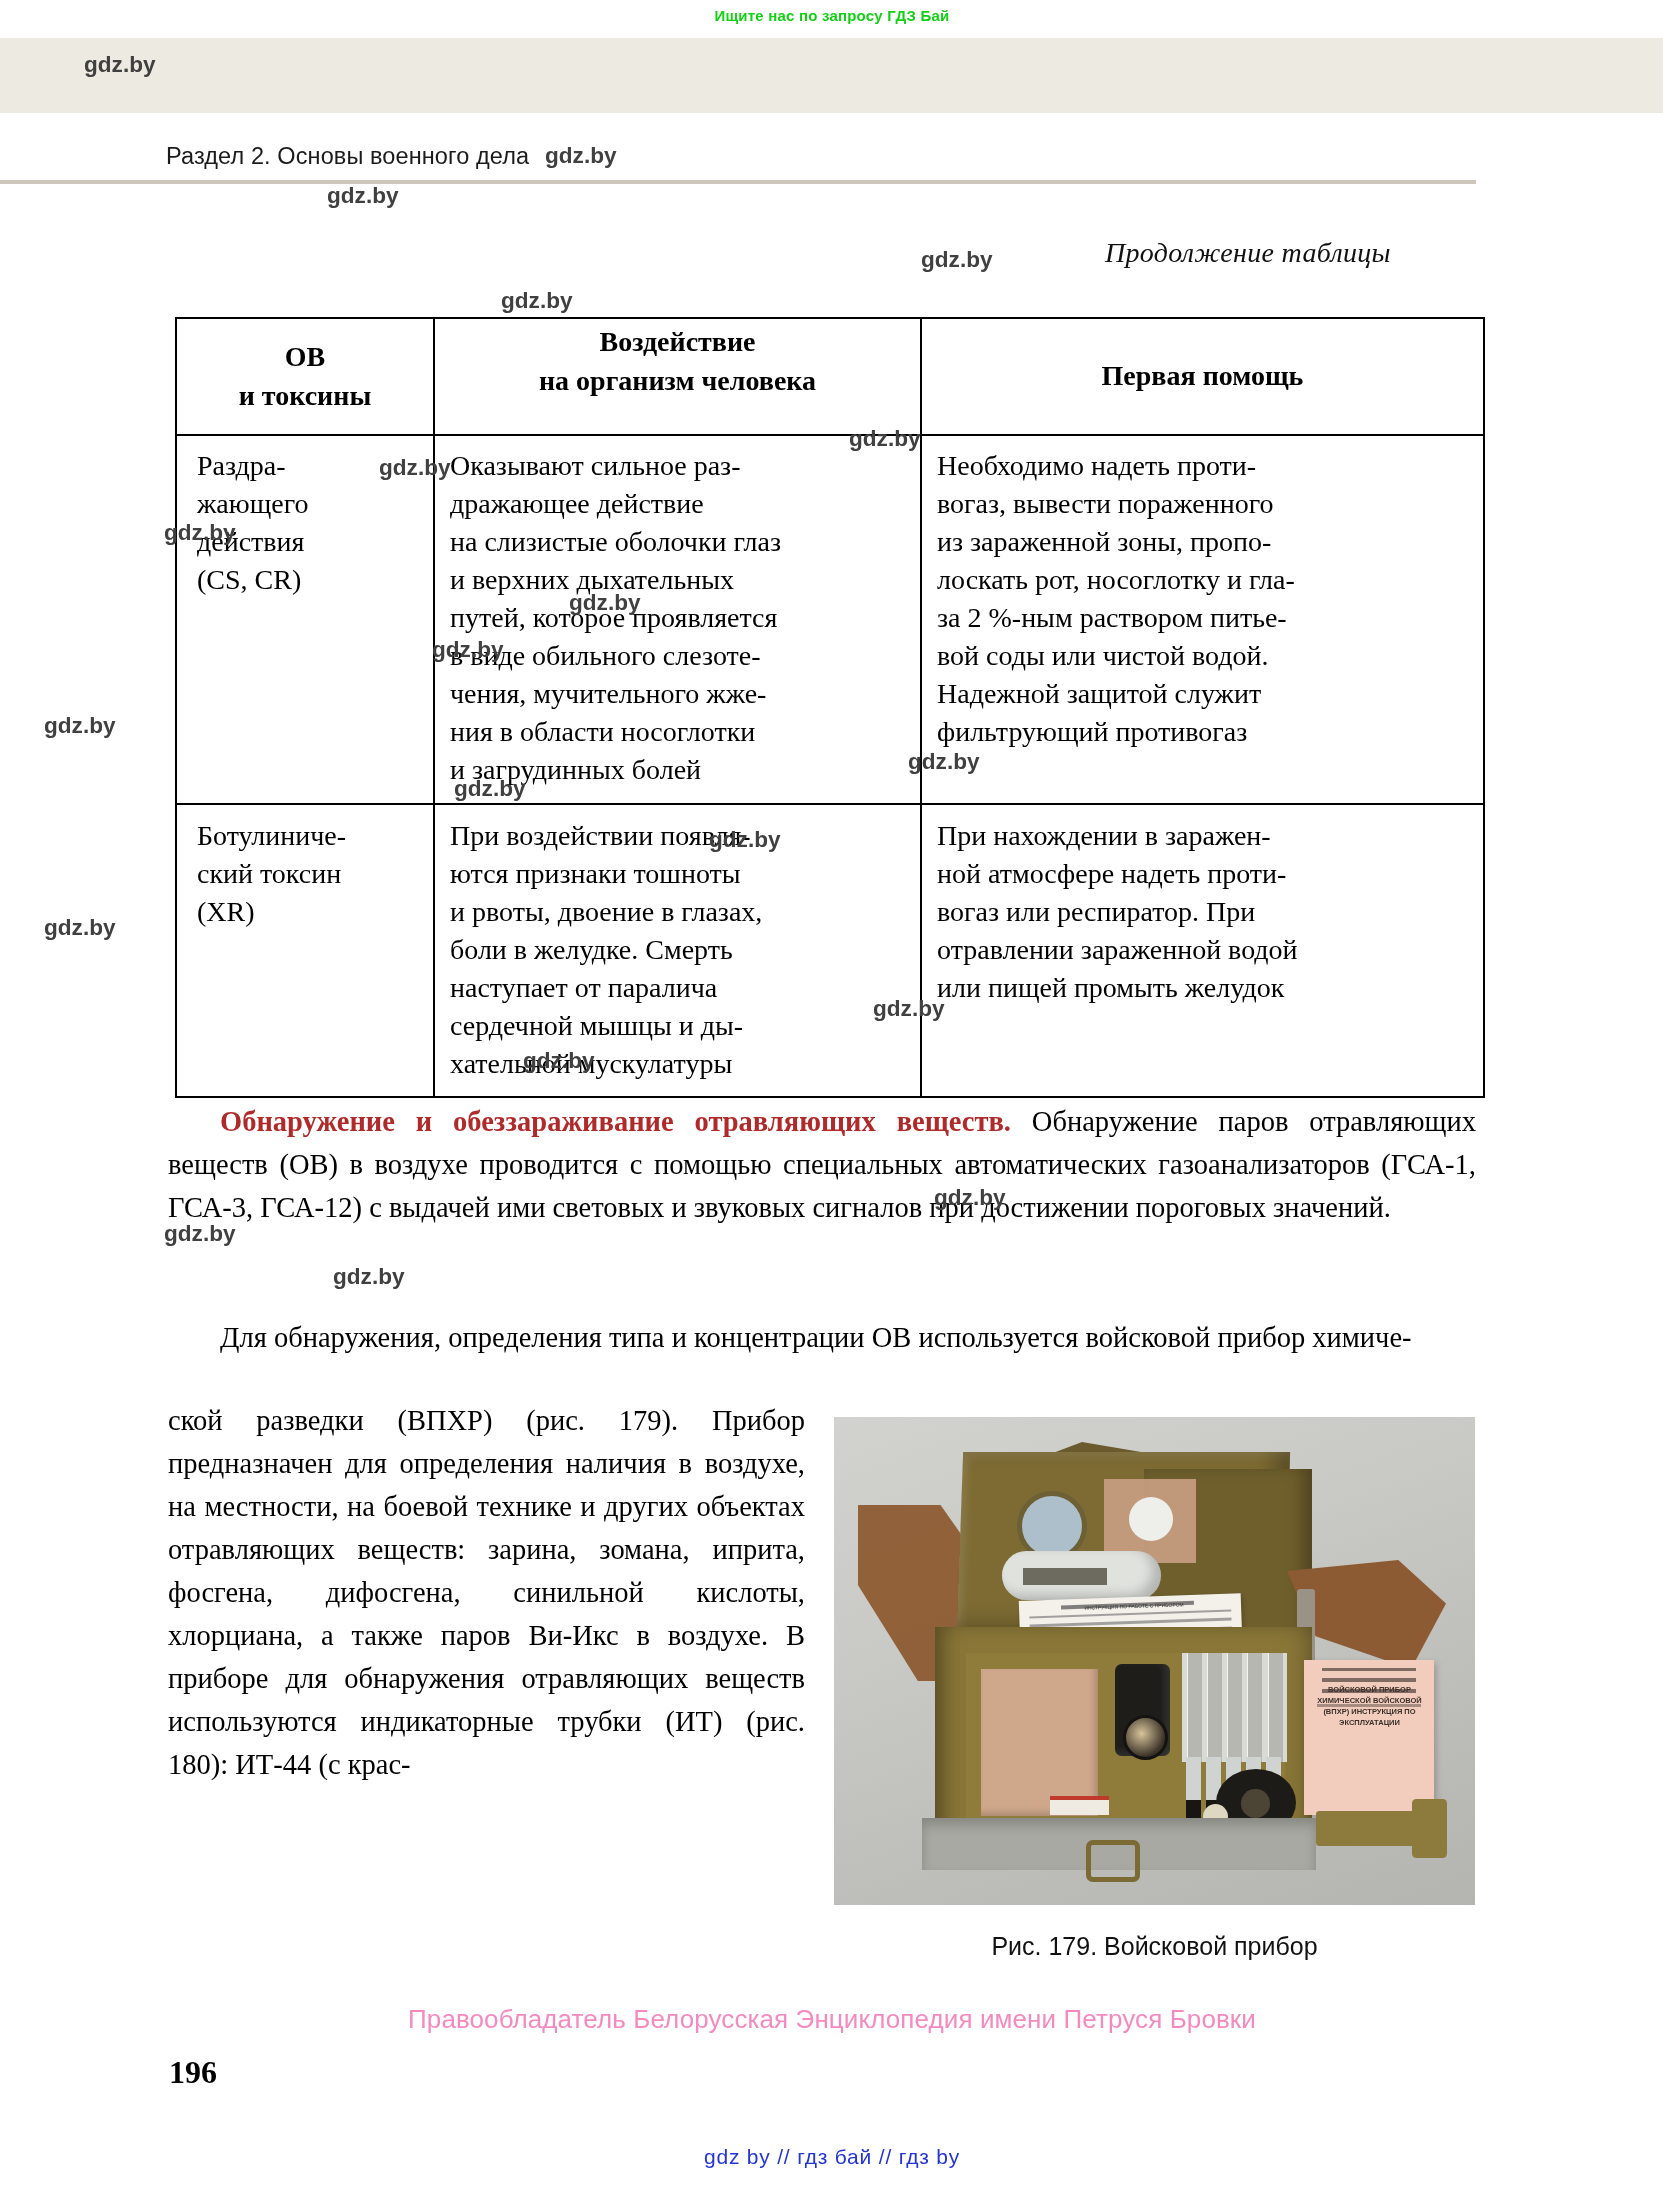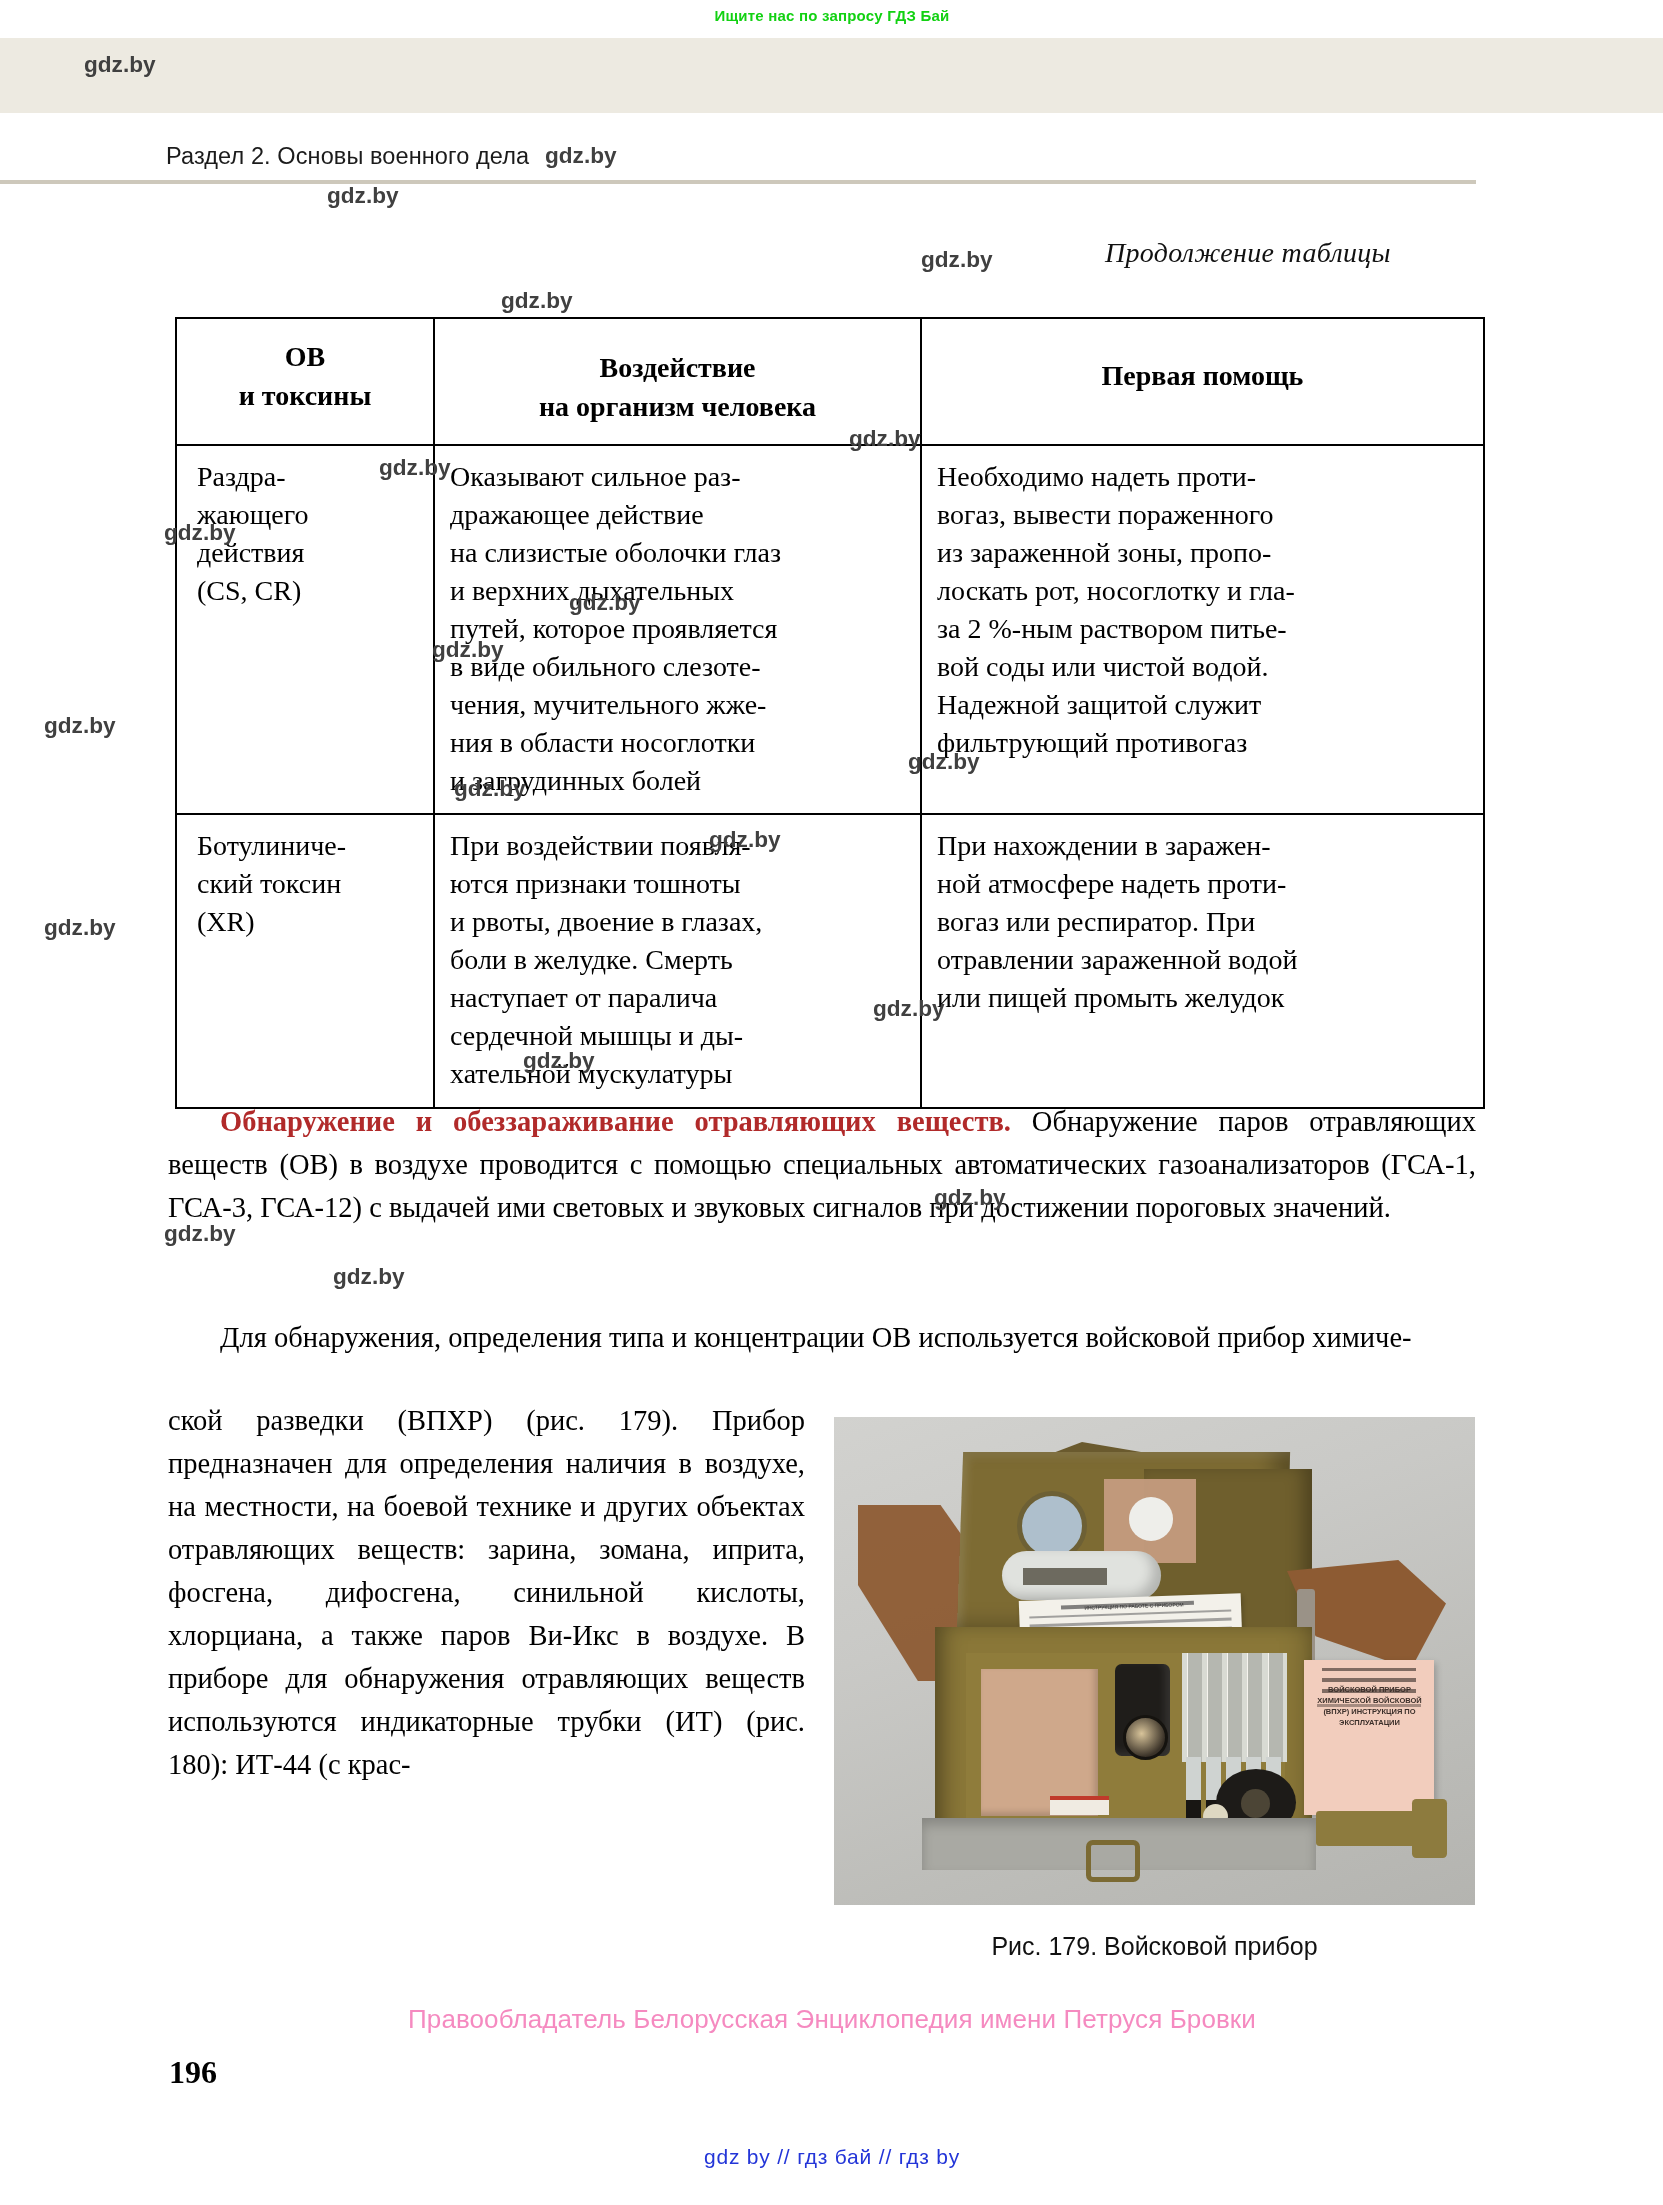--- a/index.html
+++ b/index.html
@@ -87,21 +87,21 @@
   .tbl .c3 { width: 561px; }
 
   .th-cell {
     text-align: center;
     font-weight: bold;
     font-size: 28px;
     line-height: 39px;
     padding: 18.4px 5px 18.4px 5px;
     color: #000;
   }
-  .th-cell.mid { padding-top: 29px; }
+  .th-cell.mid { padding-top: 3px; }
   .th-cell.single { padding-top: 37px; }
 
   .td-cell {
     font-size: 28px;
     line-height: 38px;
     padding: 11.7px 10px 13.4px 15px;
     color: #000;
     white-space: pre-line;
   }
   .td-cell.c1pad { padding-left: 20px; }

